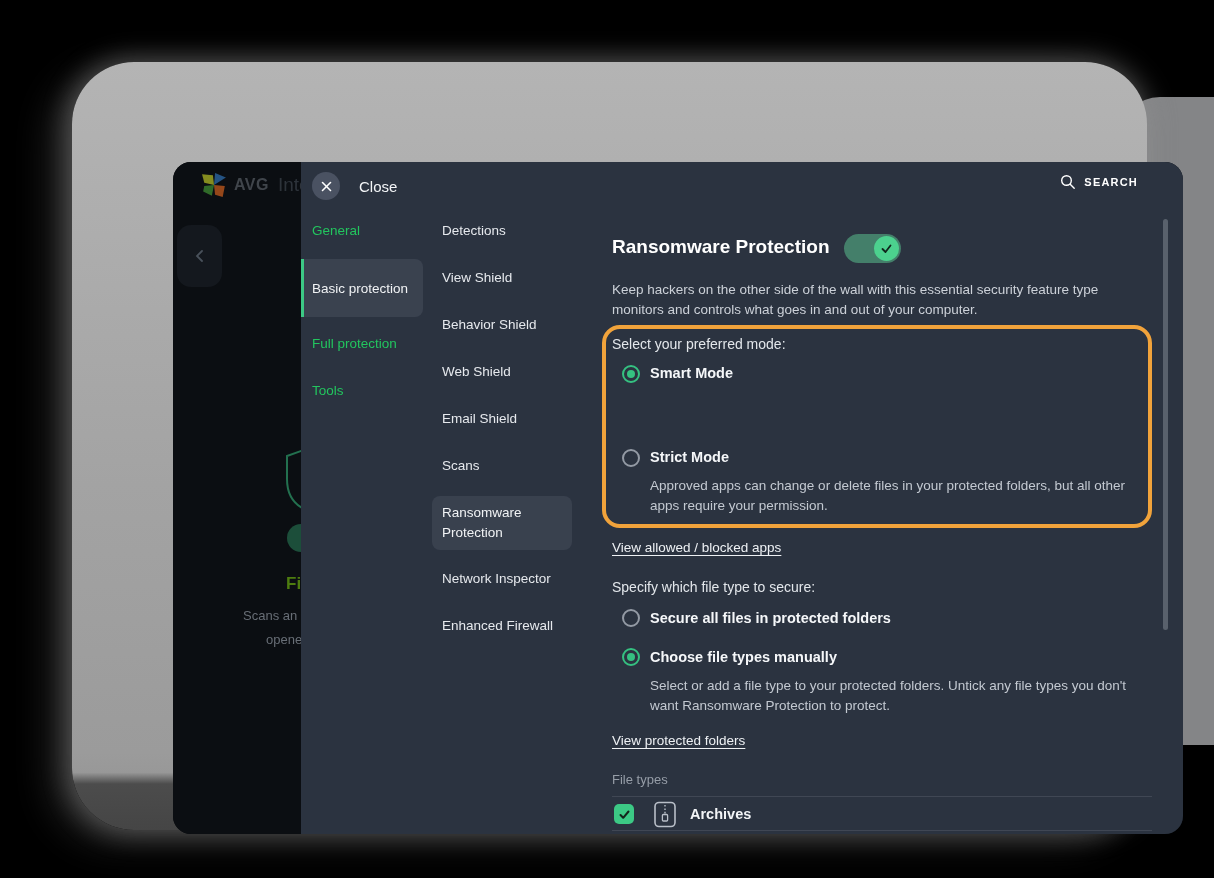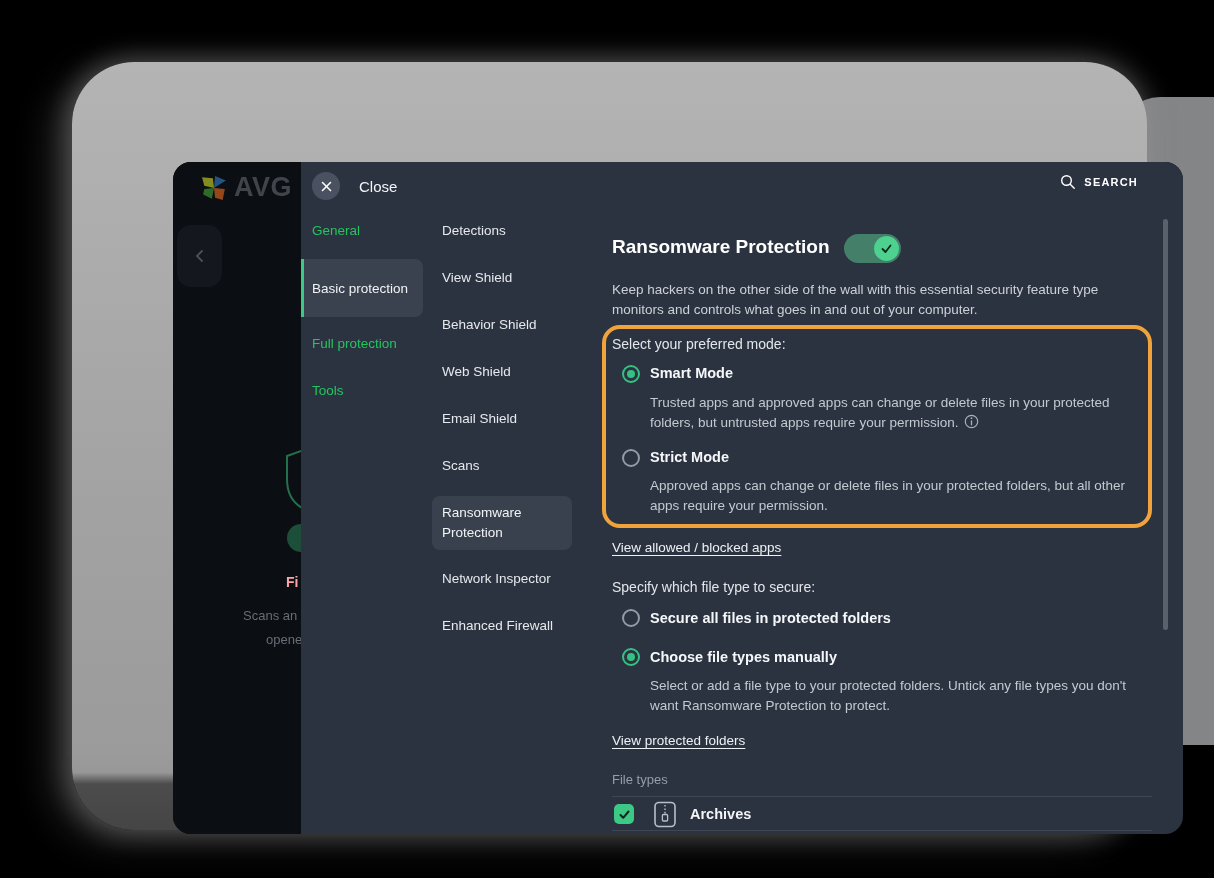--- a/index.html
+++ b/index.html
@@ -14,28 +14,28 @@
       background:linear-gradient(180deg,#b4b4b4 0%,#a3a3a3 55%,#9b9b9b 90%,#989898 92.5%,#4c4c4c 94%,#454545 100%);
       box-shadow:0 0 26px 4px rgba(150,150,150,.45),-20px 10px 38px rgba(120,120,120,.32);}
 
   
   .window{position:absolute;left:101px;top:100px;width:1010px;height:672px;border-radius:18px;
       background:#0b0e12;overflow:hidden;}
 
   
   .app-left{position:absolute;left:0;top:0;width:128px;height:672px;background:#0b0e12;overflow:hidden;}
   .brand-row{position:absolute;left:28px;top:10px;display:flex;align-items:center;gap:7px;opacity:.85;}
-  .brand-name{font-size:27px;font-weight:700;color:#4a4f56;letter-spacing:.5px;}
+  .brand-name{font-size:16px;font-weight:700;color:#4a4f56;letter-spacing:.5px;}
   .brand-frag{font-size:19px;color:#343a42;margin-left:2px;}
   .back-btn{position:absolute;left:4px;top:63px;width:45px;height:62px;background:#14181e;border-radius:14px;
       display:flex;align-items:center;justify-content:center;}
   .shield-part{position:absolute;left:111px;top:285px;}
   .circle-part{position:absolute;left:114px;top:362px;width:28px;height:28px;border-radius:50%;
       background:#1c4e3a;}
-  .bg-card-title{position:absolute;left:113px;top:412px;font-size:14px;font-weight:700;color:#fca5a5;}
+  .bg-card-title{position:absolute;left:113px;top:412px;font-size:17px;font-weight:700;color:#4d7c0f;}
   .bg-card-line1{position:absolute;left:70px;top:446px;font-size:13px;color:#686e76;}
   .bg-card-line2{position:absolute;left:93px;top:470px;font-size:13px;color:#686e76;}
 
   
   .overlay{position:absolute;left:128px;top:0;width:882px;height:672px;background:#2b3340;}
   .close-row{position:absolute;left:11px;top:10px;display:flex;align-items:center;gap:19px;cursor:pointer;}
   .close-circle{width:28px;height:28px;border-radius:50%;background:#4a5262;display:flex;
       align-items:center;justify-content:center;}
   .close-label{font-size:15px;font-weight:400;color:#f3f5f7;}
   .search-row{position:absolute;right:45px;top:12px;display:flex;align-items:center;gap:8px;cursor:pointer;}
@@ -171,27 +171,20 @@
             </svg>
           </div>
         </div>
         <div class="content-desc">Keep hackers on the other side of the wall with this essential security feature type monitors and controls what goes in and out of your computer.</div>
 
         <div class="mode-box">
           <div class="mode-label">Select your preferred mode:</div>
 
           <span class="radio sel" style="left:16px;top:36px"></span>
           <div class="opt-title" style="left:44px;top:36px">Smart Mode</div>
-          <div class="opt-desc" style="left:44px;top:64px;width:486px">
-            <span>Trusted apps and approved apps can change or delete files in your protected folders, but untrusted apps require your permission.</span><span class="info-icon"><svg width="15" height="15" viewBox="0 0 15 15">
-                  <circle cx="7.5" cy="7.5" r="6.2" fill="none" stroke="#a9afb9" stroke-width="1.2"></circle>
-                  <line x1="7.5" y1="6.8" x2="7.5" y2="10.8" stroke="#a9afb9" stroke-width="1.3" stroke-linecap="round"></line>
-                  <circle cx="7.5" cy="4.2" r=".9" fill="#a9afb9"></circle>
-                </svg></span>
-          </div>
 
           <span class="radio" style="left:16px;top:120px"></span>
           <div class="opt-title" style="left:44px;top:120px">Strict Mode</div>
           <div class="opt-desc" style="left:44px;top:147px;width:500px">Approved apps can change or delete files in your protected folders, but all other apps require your permission.</div>
         </div>
 
         <div class="link" style="top:378px">View allowed / blocked apps</div>
 
         <div class="section-label" style="top:417px">Specify which file type to secure:</div>
 

